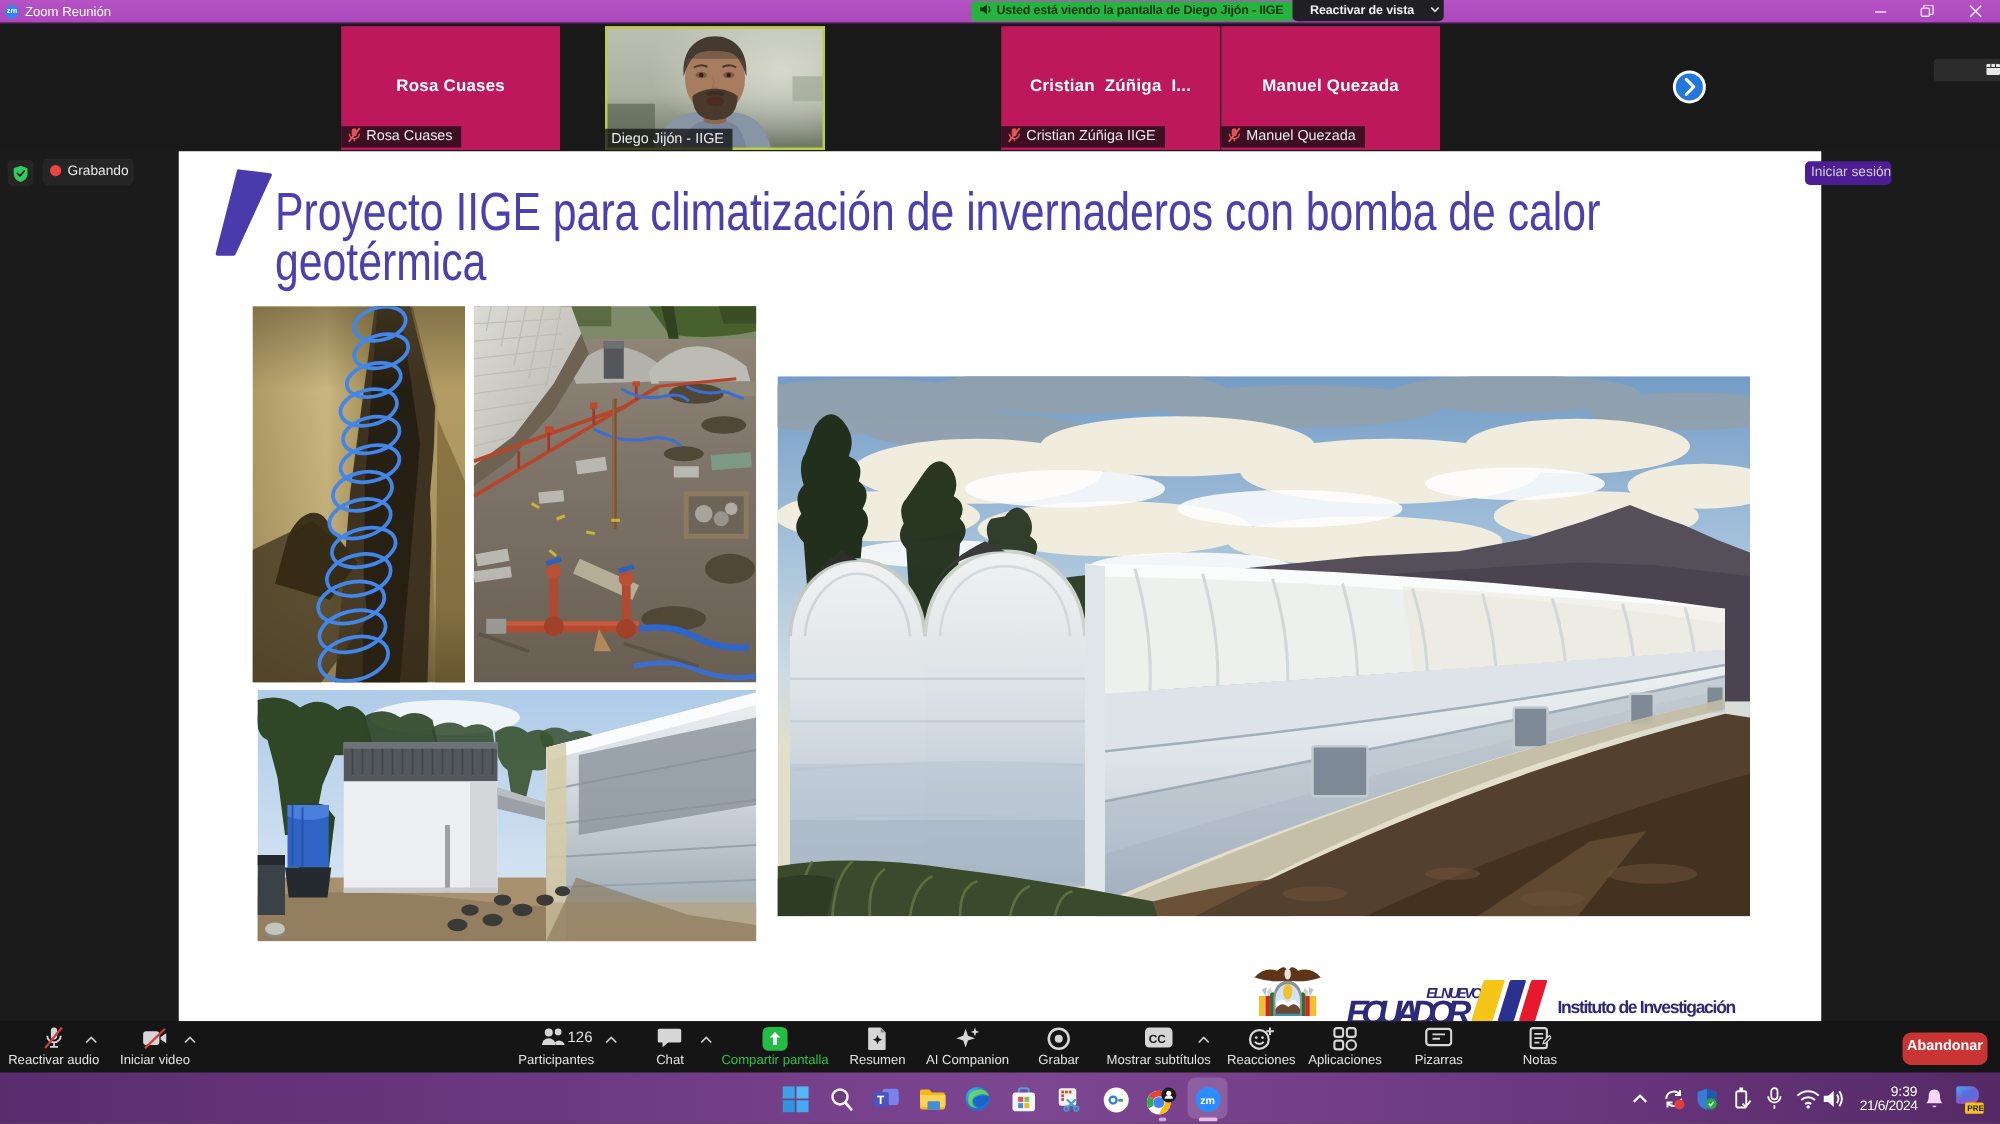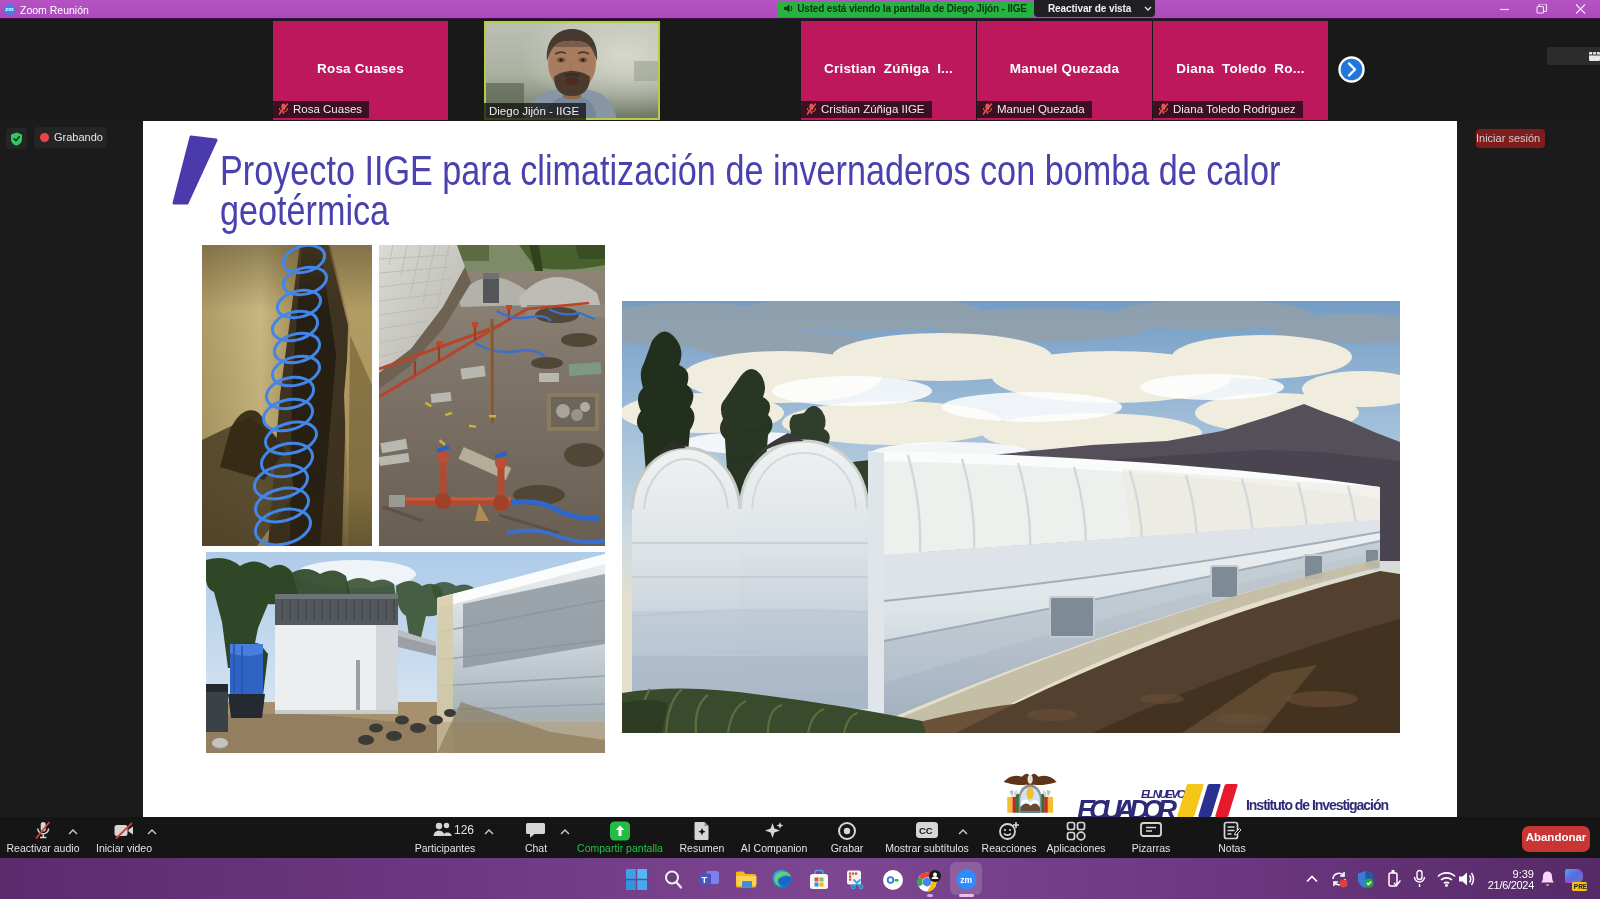--- a/index.html
+++ b/index.html
@@ -12,21 +12,21 @@
 #optbox{left:1034px;top:0;width:121px;height:17px;background:#202024;border-radius:0 0 4px 4px;color:#f2f2f2;font-size:10px;font-weight:bold;letter-spacing:-0.1px;line-height:17px;}
 #dividerline{left:0;top:18px;width:1600px;height:1px;background:#3a1440;}
 #strip{left:0;top:19px;width:1600px;height:101px;background:#191919;}
 .tile{position:absolute;top:2px;height:99px;width:175px;background:#be185d;}
 .tile .cname{position:absolute;left:0;right:0;top:40px;text-align:center;color:#fff;font-size:13.5px;font-weight:bold;letter-spacing:.2px;}
 .blabel{position:absolute;left:0px;bottom:2px;height:17px;background:rgba(12,12,12,.72);color:#ececec;font-size:11.5px;line-height:17px;padding:0 7px 0 5px;white-space:nowrap;}
 #vistabtn{left:1547px;top:28px;width:68px;height:18px;background:#2c2c2c;border-radius:3px;color:#ececec;font-size:11px;line-height:18px;text-align:center;padding-left:27px;}
 #main{left:0;top:120px;width:1600px;height:697px;background:#1b1b1b;}
 #slide{position:absolute;left:143px;top:1px;width:1314px;height:696px;background:#ffffff;overflow:hidden;}
 #title{position:absolute;left:77px;top:29px;color:#4a41ae;font-size:43px;line-height:40px;transform:scaleX(0.795);transform-origin:0 0;white-space:nowrap;}
-#iniciar{left:1476px;top:9px;width:69px;height:19px;background:#7f1d1d;border-radius:4px;color:#cfcfcf;font-size:11px;line-height:19px;text-align:left;}
+#iniciar{left:1444px;top:9px;width:69px;height:19px;background:#4c1d95;border-radius:4px;color:#cfcfcf;font-size:11px;line-height:19px;text-align:right;}
 .ph{position:absolute;}
 #toolbar{left:0;top:817px;width:1600px;height:41px;background:#151515;}
 .titem{position:absolute;color:#e3e3e3;font-size:10.5px;letter-spacing:0px;}
 .titem .lab{position:absolute;left:50%;transform:translateX(-50%);top:25px;white-space:nowrap;}
 .titem .ic{position:absolute;left:50%;transform:translateX(-50%);top:4px;}
 .chev{position:absolute;top:12px;}
 #abandonar{left:1522px;top:9px;width:68px;height:26px;background:#c93434;border-radius:7px;color:#fff;font-size:11.5px;font-weight:bold;line-height:23px;text-align:center;}
 #taskbar{left:0;top:858px;width:1600px;height:41px;background:linear-gradient(90deg,#5a2c6e,#6d3882 28%,#7d4691 52%,#6d3882 76%,#552a66);}
 .tbico{position:absolute;top:11px;}
 #clock{position:absolute;left:1478px;top:11px;width:56px;text-align:right;font-size:11px;color:#fff;line-height:11px;}
@@ -71,29 +71,20 @@
         </svg>Cristian Zúñiga IIGE</div>
     </div>
   <div class="tile" style="left:977px">
       <div class="cname">Manuel Quezada</div>
       <div class="blabel"><svg width="11" height="12" viewBox="0 0 11 12" style="vertical-align:-2px;margin-right:4px">
           <rect x="3.4" y="0.5" width="4" height="6.5" rx="2" fill="#e05252"></rect>
           <path d="M1.5,5 a4,4 0 0 0 8,0" stroke="#e05252" fill="none" stroke-width="1.2"></path>
           <line x1="5.5" y1="9" x2="5.5" y2="11" stroke="#e05252" stroke-width="1.2"></line>
           <line x1="9.8" y1="0.5" x2="1" y2="11.5" stroke="#e85b5b" stroke-width="1.4"></line>
         </svg>Manuel Quezada</div>
-    </div>
-  <div class="tile" style="left:1153px">
-      <div class="cname">Diana&nbsp; Toledo&nbsp; Ro...</div>
-      <div class="blabel"><svg width="11" height="12" viewBox="0 0 11 12" style="vertical-align:-2px;margin-right:4px">
-          <rect x="3.4" y="0.5" width="4" height="6.5" rx="2" fill="#e05252"></rect>
-          <path d="M1.5,5 a4,4 0 0 0 8,0" stroke="#e05252" fill="none" stroke-width="1.2"></path>
-          <line x1="5.5" y1="9" x2="5.5" y2="11" stroke="#e05252" stroke-width="1.2"></line>
-          <line x1="9.8" y1="0.5" x2="1" y2="11.5" stroke="#e85b5b" stroke-width="1.4"></line>
-        </svg>Diana Toledo Rodriguez</div>
     </div>
   <div class="tile" style="left:449px;width:176px;outline:2px solid #b9cd44;outline-offset:-2px;margin-left:35px;">
    <svg width="176" height="99" viewBox="0 0 176 99">
     <defs>
      <linearGradient id="dgbg" x1="0" y1="0" x2="0" y2="1">
             <stop offset="0" stop-color="#bcc0b4"></stop>
             <stop offset=".55" stop-color="#aab0a0"></stop>
             <stop offset=".78" stop-color="#8b9282"></stop>
             <stop offset="1" stop-color="#6d7563"></stop>
           </linearGradient>

